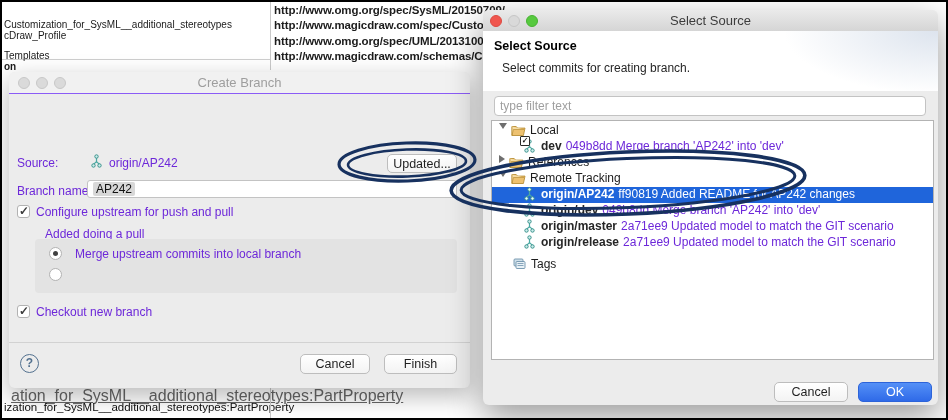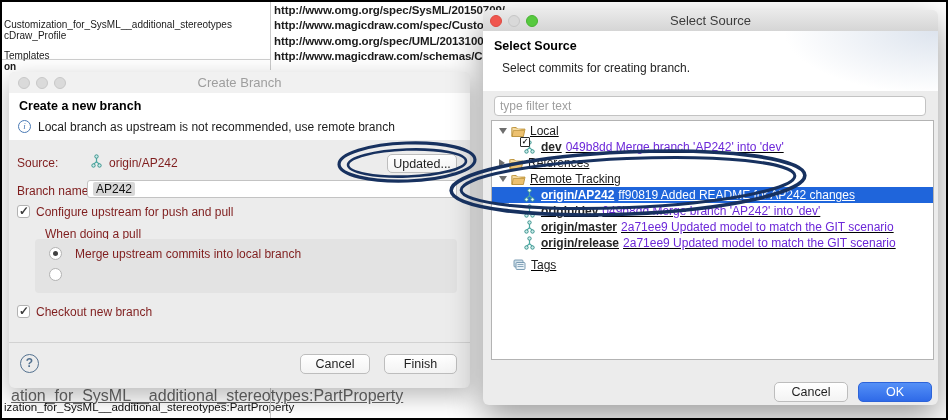--- a/index.html
+++ b/index.html
@@ -23,21 +23,21 @@
        background:linear-gradient(#ffffff,#f3f3f3);font-size:12.5px;color:#1f1f1f;
        display:flex;align-items:center;justify-content:center;}
   .field{position:absolute;box-sizing:border-box;background:#fff;border:1px solid #c3c3c3;
          border-radius:3px;font-size:12px;display:flex;align-items:center;padding:0 5px;}
   .checkbox{position:absolute;width:13px;height:13px;box-sizing:border-box;background:#fff;
             border:1px solid #b2b2b2;border-radius:3px;}
   .checkbox .mark{position:absolute;left:1px;top:-2px;font-size:12px;font-weight:700;color:#3c3c3c;}
   .radio{position:absolute;width:13px;height:13px;box-sizing:border-box;background:#fff;
          border:1px solid #b2b2b2;border-radius:50%;}
   .radio .dot{position:absolute;left:3px;top:3px;width:5px;height:5px;border-radius:50%;background:#414141;}
-  .lbl{position:absolute;font-size:12px;color:#7f1d1d;white-space:nowrap;}
+  .lbl{position:absolute;font-size:12px;color:#6d28d9;white-space:nowrap;}
   
   #create-branch{left:7px;top:70px;width:461px;height:316px;box-shadow:0 8px 24px rgba(0,0,0,.28);z-index:10;}
   #create-branch .titlebar{background:#f1f1f1;border-bottom:1px solid #8b5cf6;}
   #create-branch .wtitle{color:#9e9e9e;}
   #create-branch .light{background:#dadada;border:1px solid #c8c8c8;}
   #cb-header{position:absolute;left:0;right:0;top:21px;height:47px;background:#fff;}
   #cb-header .htitle{position:absolute;left:10px;top:6px;font-size:12.5px;font-weight:700;color:#000;}
   .info-icon{position:absolute;left:9px;top:27px;width:13px;height:13px;border:1px solid #4a7ab5;
              border-radius:50%;box-sizing:border-box;color:#4a7ab5;font-size:9px;font-style:italic;
              font-family:"Liberation Serif",serif;text-align:center;line-height:11px;}
@@ -53,21 +53,21 @@
   #select-source .wtitle{color:#3c3c3c;}
   #ss-header{position:absolute;left:0;right:0;top:21px;height:60px;background:#fff;overflow:hidden;}
   #ss-header .swoosh{position:absolute;right:0;top:0;width:230px;height:60px;
         background:radial-gradient(ellipse 220px 90px at 100% 0%,#dde4ee 0%,rgba(221,228,238,0) 70%);}
   #ss-header .htitle{position:absolute;left:11px;top:8px;font-size:12.5px;font-weight:700;color:#000;}
   #ss-header .hsub{position:absolute;left:19px;top:30px;font-size:12px;color:#262626;}
   #ss-filter{left:11px;top:86px;width:432px;height:20px;border-radius:4px;}
   #ss-filter .ph{color:#9f9f9f;}
   #ss-tree{position:absolute;left:8px;top:110px;width:443px;height:240px;box-sizing:border-box;
            background:#fff;border:1px solid #b3b3b3;overflow:hidden;}
-  .trow{position:absolute;left:0;width:100%;height:16px;font-size:12px;display:flex;align-items:center;white-space:nowrap;text-decoration:underline;}
+  .trow{position:absolute;left:0;width:100%;height:16px;font-size:12px;display:flex;white-space:nowrap;}
   .trow.sel{background:#1f65db;color:#fff;}
   .trow .bname{font-weight:700;color:#262626;margin-right:4px;}
   .trow .bcommit{color:#6d28d9;}
   .trow.sel .bname,.trow.sel .bcommit{color:#fff;}
   .arrow{display:inline-block;width:0;height:0;margin:0 4px 0 0;}
   .arrow.exp{border-left:4.5px solid transparent;border-right:4.5px solid transparent;border-top:6px solid #6e6e6e;}
   .arrow.col{border-top:4.5px solid transparent;border-bottom:4.5px solid transparent;border-left:6px solid #6e6e6e;}
   .ticon{display:inline-block;width:15px;height:14px;margin-right:4px;position:relative;flex:0 0 auto;}
   .flabel{color:#1c1c1c;}
   
@@ -96,25 +96,20 @@
     <div class="bg-vdiv" style="left:268px;top:386px;height:30px;"></div>
   </div>
 
   <div class="dialog" id="create-branch">
     <div class="titlebar">
       <span class="light" style="left:9px;"></span>
       <span class="light" style="left:27px;"></span>
       <span class="light" style="left:45px;"></span>
       <span class="wtitle">Create Branch</span>
     </div>
-    <div id="cb-header">
-      <div class="htitle">Create a new branch</div>
-      <div class="info-icon">i</div>
-      <div id="cb-info">Local branch as upstream is not recommended, use remote branch</div>
-    </div>
 
     <div class="lbl" style="left:8px;top:84px;">Source:</div>
     <span class="ticon" style="position:absolute;left:80px;top:82px;">
       <svg width="15" height="14" viewBox="0 0 15 14">
         <path d="M7.5 3.5 V7 M7.5 7 C7.5 9.5 4.5 8.5 4.5 11 M7.5 7 C7.5 9.5 10.5 8.5 10.5 11" stroke="#4aa8a2" stroke-width="1.2" fill="none"></path>
         <circle cx="7.5" cy="2.5" r="1.7" fill="#cdeeec" stroke="#3c938d" stroke-width="1"></circle>
         <circle cx="4.5" cy="11.5" r="1.7" fill="#cdeeec" stroke="#3c938d" stroke-width="1"></circle>
         <circle cx="10.5" cy="11.5" r="1.7" fill="#cdeeec" stroke="#3c938d" stroke-width="1"></circle>
       </svg>
     </span>
@@ -124,21 +119,21 @@
     <div class="lbl" style="left:8px;top:112px;">Branch name:</div>
     <div class="field" style="left:78px;top:108px;width:370px;height:18px;">
       <span style="background:#d8d8d8;padding:0 3px;border-radius:2px;color:#111;">AP242</span>
     </div>
 
     <div class="checkbox" style="left:8px;top:133px;">
       <span class="mark">✓</span>
     </div>
     <div class="lbl" style="left:27px;top:133px;">Configure upstream for push and pull</div>
 
-    <div class="lbl" style="left:36px;top:155px;">When doing a pull</div>
+    <div class="lbl" style="left:36px;top:155px;">Added doing a pull</div>
 
     <div class="groupbox" style="left:26px;top:167px;width:422px;height:54px;"></div>
     <div class="radio" style="left:40px;top:175px;">
         <span class="dot"></span>
       </div>
     <div class="lbl" style="left:50px;top:175px;margin-left:16px;">Merge upstream commits into local branch</div>
     <div class="radio" style="left:40px;top:196px;"></div>
 
     <div class="checkbox" style="left:8px;top:233px;">
       <span class="mark">✓</span>

